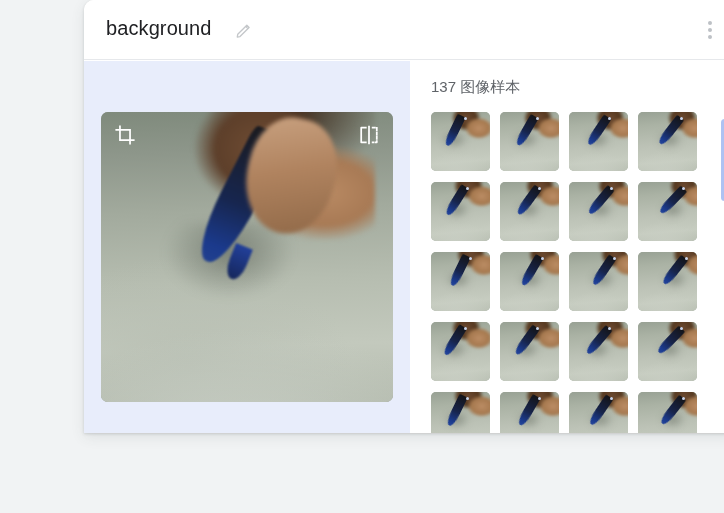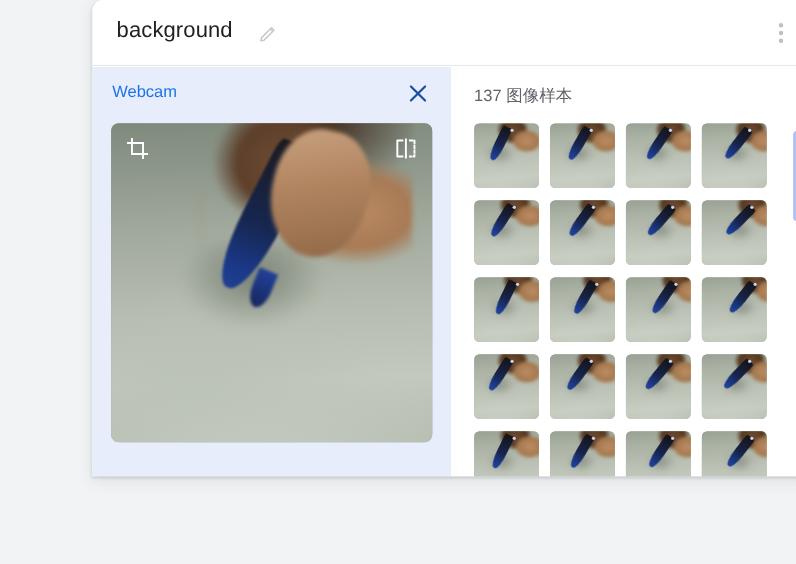--- a/index.html
+++ b/index.html
@@ -348,26 +348,20 @@
 
       <div id="kebab">
         <span></span>
         <span></span>
         <span></span>
       </div>
     </div>
 
     <div id="webcam-panel">
 
-      <div id="webcam-head">
-        <div id="webcam-label">Webcam</div>
-        <svg id="webcam-close" viewBox="0 0 24 24" fill="none">
-          <path d="M5 5 L19 19 M19 5 L5 19" stroke="#1a4fa0" stroke-width="2.2" stroke-linecap="round"></path>
-        </svg>
-      </div>
 
       <div id="video-frame">
         <div class="vid-bg"></div>
         <div class="vid-shadow"></div>
         <div class="vid-hand"></div>
         <div class="vid-pen"></div>
         <div class="vid-finger"></div>
         <div class="vid-tip"></div>
 
         <svg id="crop-icon" viewBox="0 0 24 24" fill="none">

